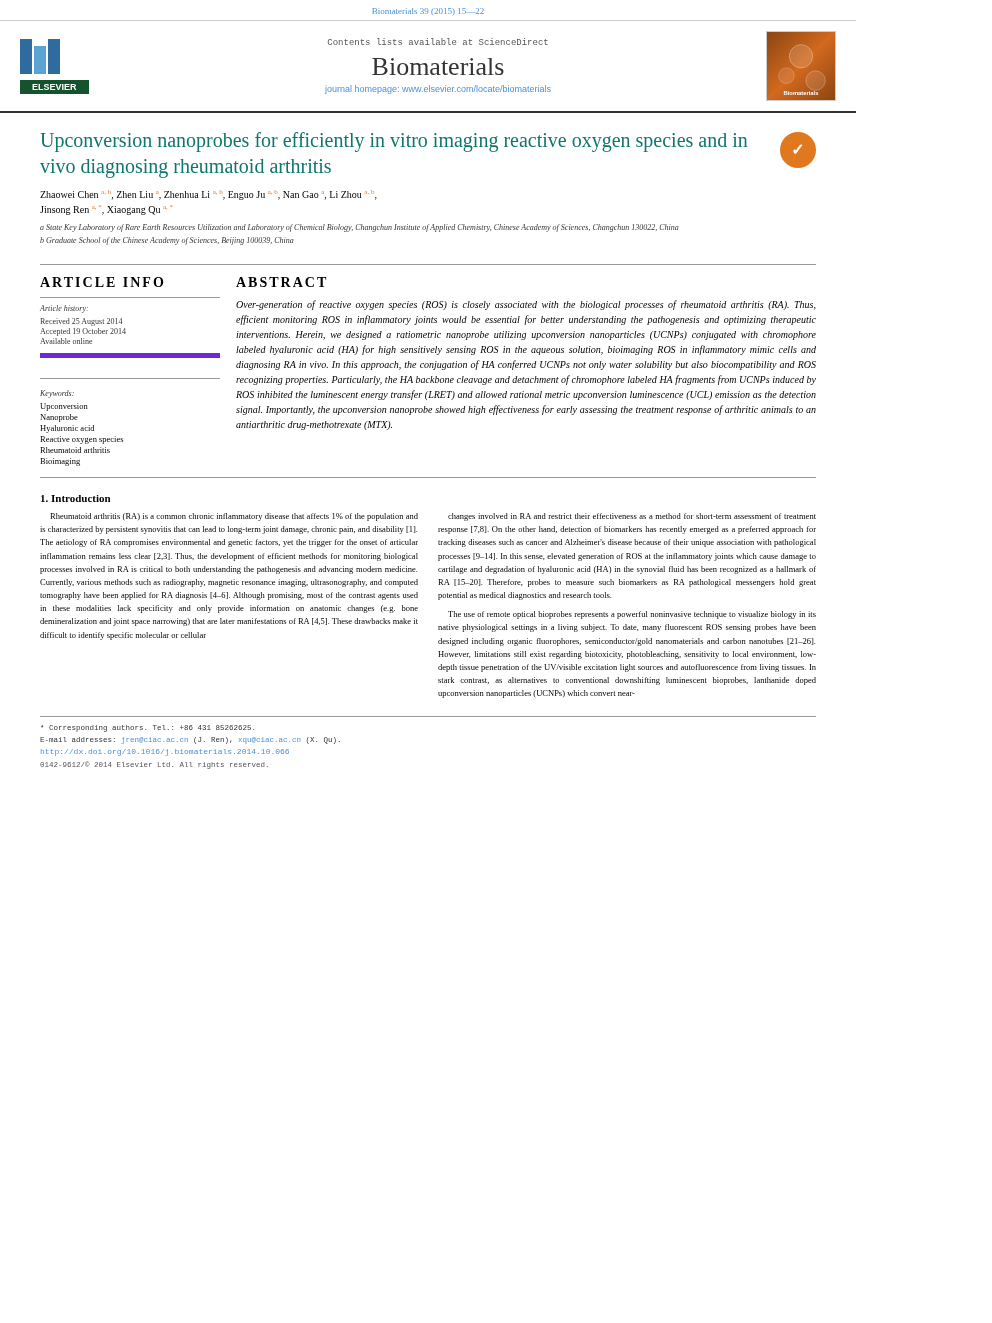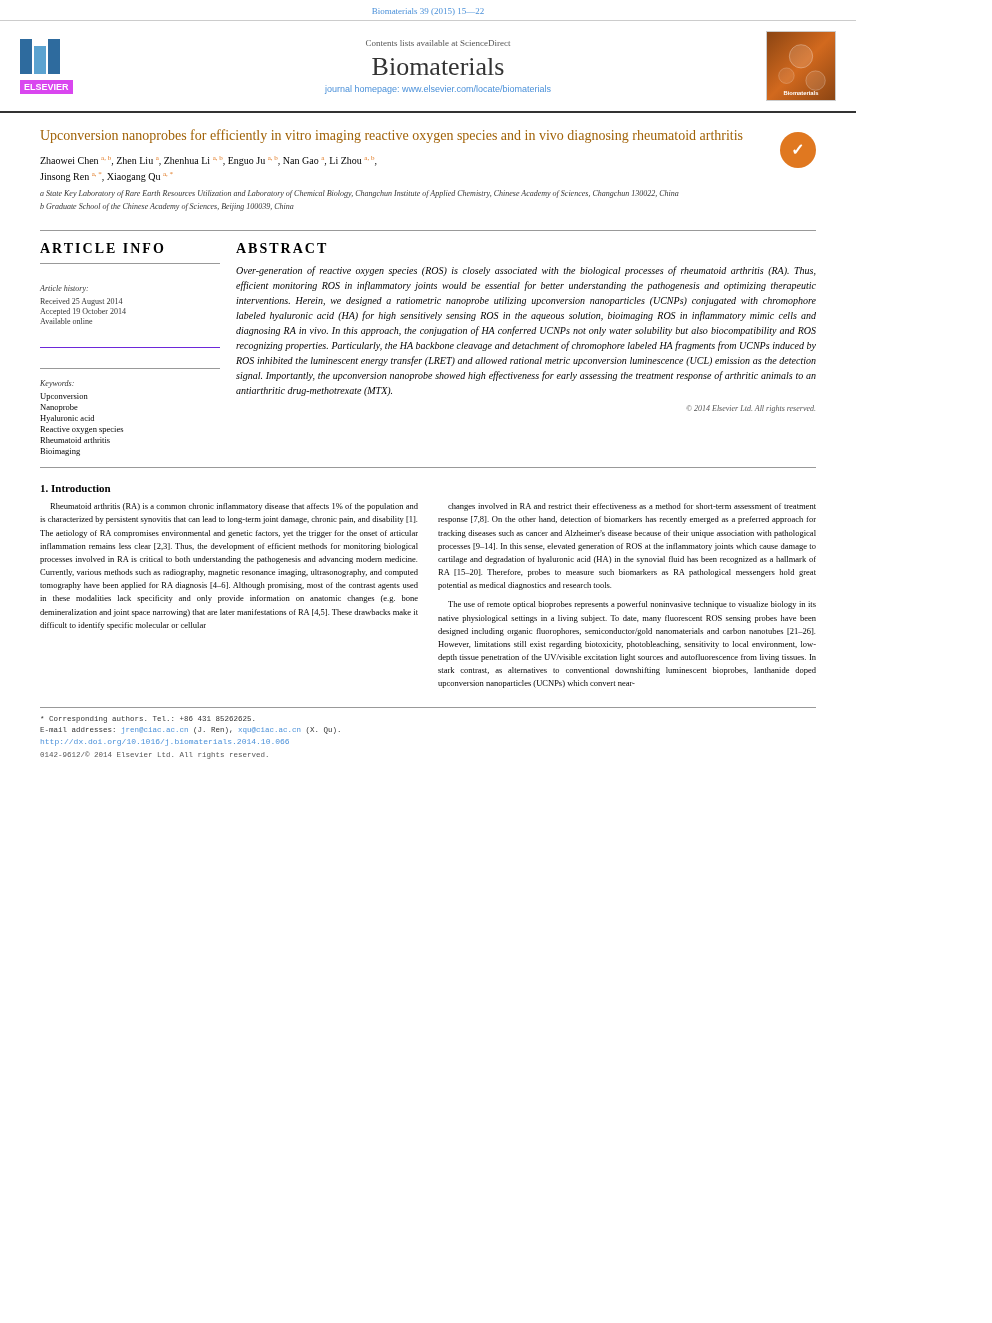--- a/index.html
+++ b/index.html
@@ -31,26 +31,26 @@
       align-items: center;
       padding: 10px 20px;
       border-bottom: 2px solid #333;
       background: #fff;
     }
     .elsevier-logo {
       width: 100px;
       flex-shrink: 0;
     }
     .elsevier-logo .elsevier-box {
-      background: #d946ef;
+      background: #14532d;
       color: #fff;
       font-size: 9px;
       font-weight: bold;
       font-family: Arial, sans-serif;
-      padding: 2px 4px;
+      padding: 2px 12px;
       display: inline-block;
       margin-top: 4px;
     }
     .elsevier-logo .elsevier-bars {
       display: flex;
       gap: 2px;
       margin-bottom: 2px;
     }
     .elsevier-bar {
       width: 12px;
@@ -59,21 +59,21 @@
     }
     .elsevier-bar:nth-child(2) { background: #5ba3d0; height: 28px; margin-top: 7px; }
     .elsevier-bar:nth-child(3) { background: #2e6b9e; height: 35px; }
     .journal-center {
       flex: 1;
       text-align: center;
     }
     .sciencedirect-line {
       font-size: 9px;
       color: #555;
-      font-family: Liberation Serif, serif;
+      font-family: Liberation Mono, monospace;
     }
     .journal-title-main {
       font-size: 26px;
       font-family: "Times New Roman", Times, serif;
       color: #333;
       margin: 4px 0 2px 0;
     }
     .journal-homepage {
       font-size: 9px;
       color: #4a90d9;
@@ -107,23 +107,23 @@
     .article-title-section {
       display: flex;
       align-items: flex-start;
       margin-bottom: 10px;
       padding-bottom: 6px;
     }
     .article-title-text {
       flex: 1;
     }
     .article-main-title {
-      font-size: 14px;
+      font-size: 20px;
       font-family: "Times New Roman", Times, serif;
-      color: #a16207;
+      color: #0f766e;
       line-height: 1.3;
       margin-bottom: 8px;
       font-weight: normal;
     }
     .crossmark-badge {
       width: 36px;
       height: 36px;
       flex-shrink: 0;
       margin-left: 10px;
       margin-top: 5px;
@@ -181,22 +181,22 @@
       font-size: 14px;
       font-family: Liberation Serif, serif;
       letter-spacing: 2px;
       text-transform: uppercase;
       color: #000;
       margin-bottom: 6px;
       font-weight: bold;
     }
     .article-info-box {
       border-top: 1px solid #999;
-      border-bottom: 1px solid #6d28d9;
-      padding: 20px 0;
+      border-bottom: 5px solid #6d28d9;
+      padding: 6px 0;
       margin-bottom: 20px;
     }
     .info-label {
       font-size: 8px;
       font-style: italic;
       color: #333;
       margin-bottom: 4px;
     }
     .info-date-line {
       font-size: 8px;
@@ -371,21 +371,20 @@
           <div class="kw-item">Hyaluronic acid</div>
           <div class="kw-item">Reactive oxygen species</div>
           <div class="kw-item">Rheumatoid arthritis</div>
           <div class="kw-item">Bioimaging</div>
         </div>
       </div>
 
       <div class="right-col">
         <div class="section-header">abstract</div>
         <div class="abstract-text">Over-generation of reactive oxygen species (ROS) is closely associated with the biological processes of rheumatoid arthritis (RA). Thus, efficient monitoring ROS in inflammatory joints would be essential for better understanding the pathogenesis and optimizing therapeutic interventions. Herein, we designed a ratiometric nanoprobe utilizing upconversion nanoparticles (UCNPs) conjugated with chromophore labeled hyaluronic acid (HA) for high sensitively sensing ROS in the aqueous solution, bioimaging ROS in inflammatory mimic cells and diagnosing RA in vivo. In this approach, the conjugation of HA conferred UCNPs not only water solubility but also biocompatibility and ROS recognizing properties. Particularly, the HA backbone cleavage and detachment of chromophore labeled HA fragments from UCNPs induced by ROS inhibited the luminescent energy transfer (LRET) and allowed rational metric upconversion luminescence (UCL) emission as the detection signal. Importantly, the upconversion nanoprobe showed high effectiveness for early assessing the treatment response of arthritic animals to an antiarthritic drug-methotrexate (MTX).</div>
-        <div class="copyright-line">© 2014 Elsevier Ltd. All rights reserved.</div>
       </div>
 
     </div>
 
     <hr class="divider-line">
 
     <div class="body-section">
       <div class="section-number-title">
         <span>1.</span>
         <span>Introduction</span>

